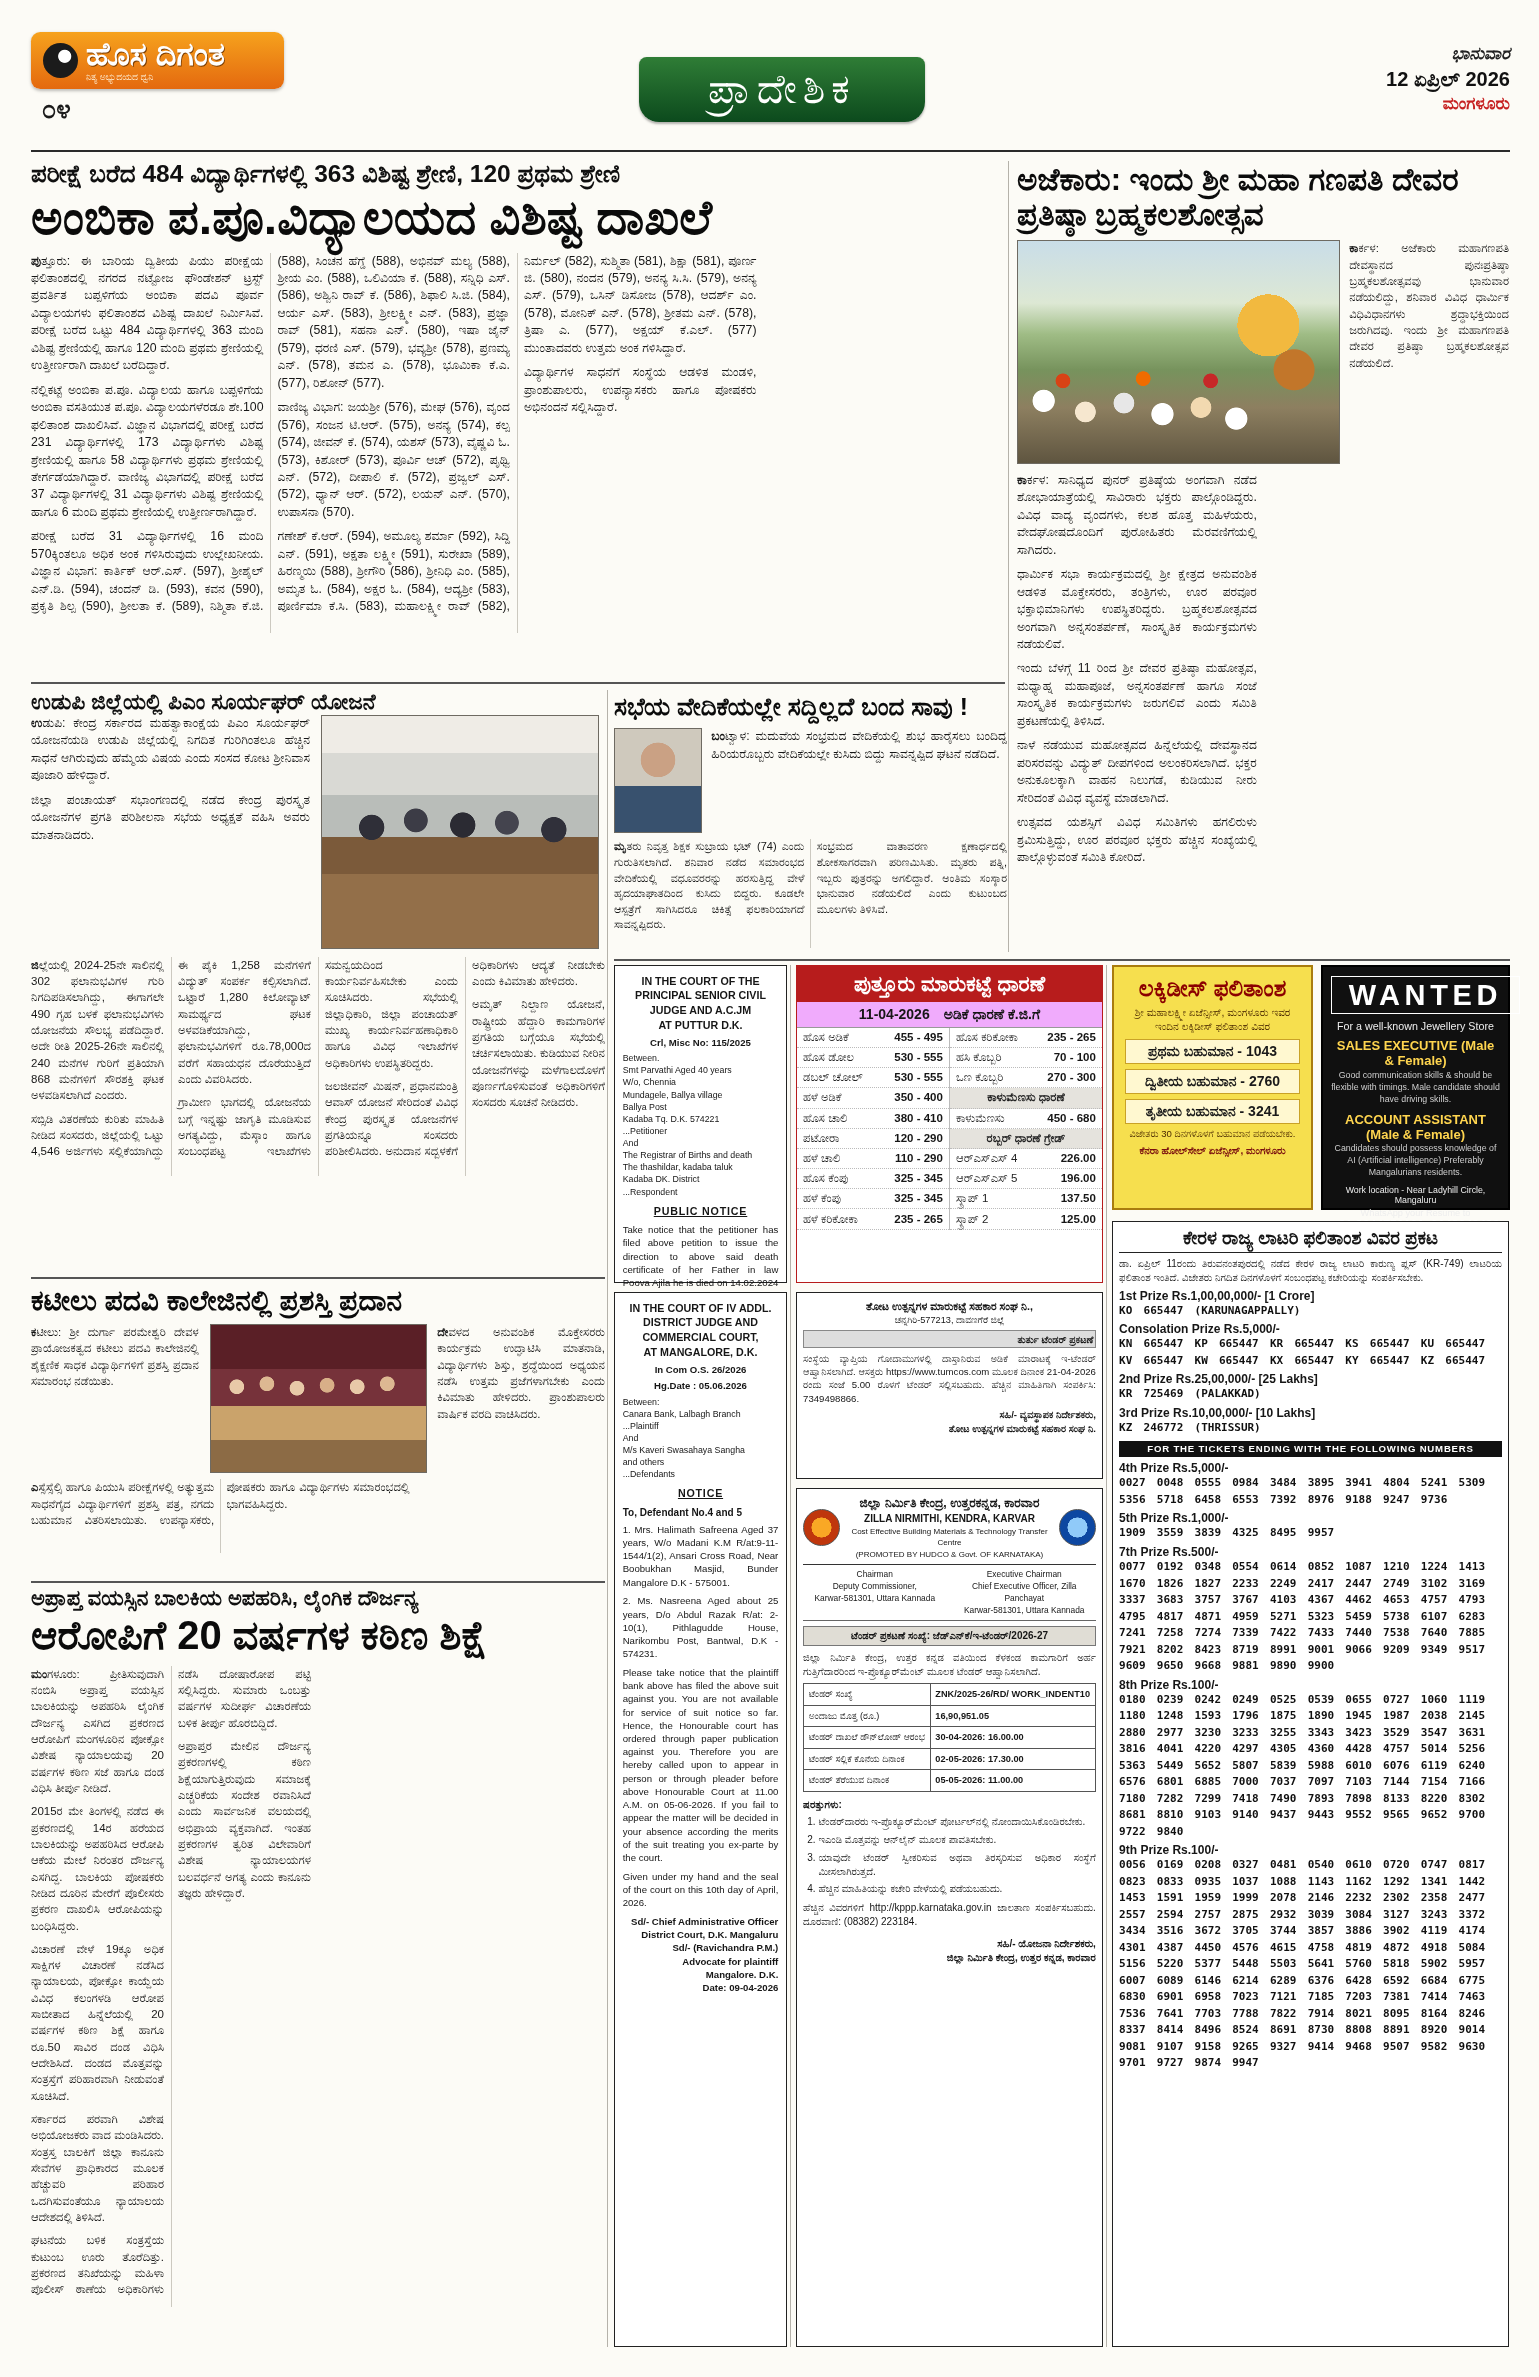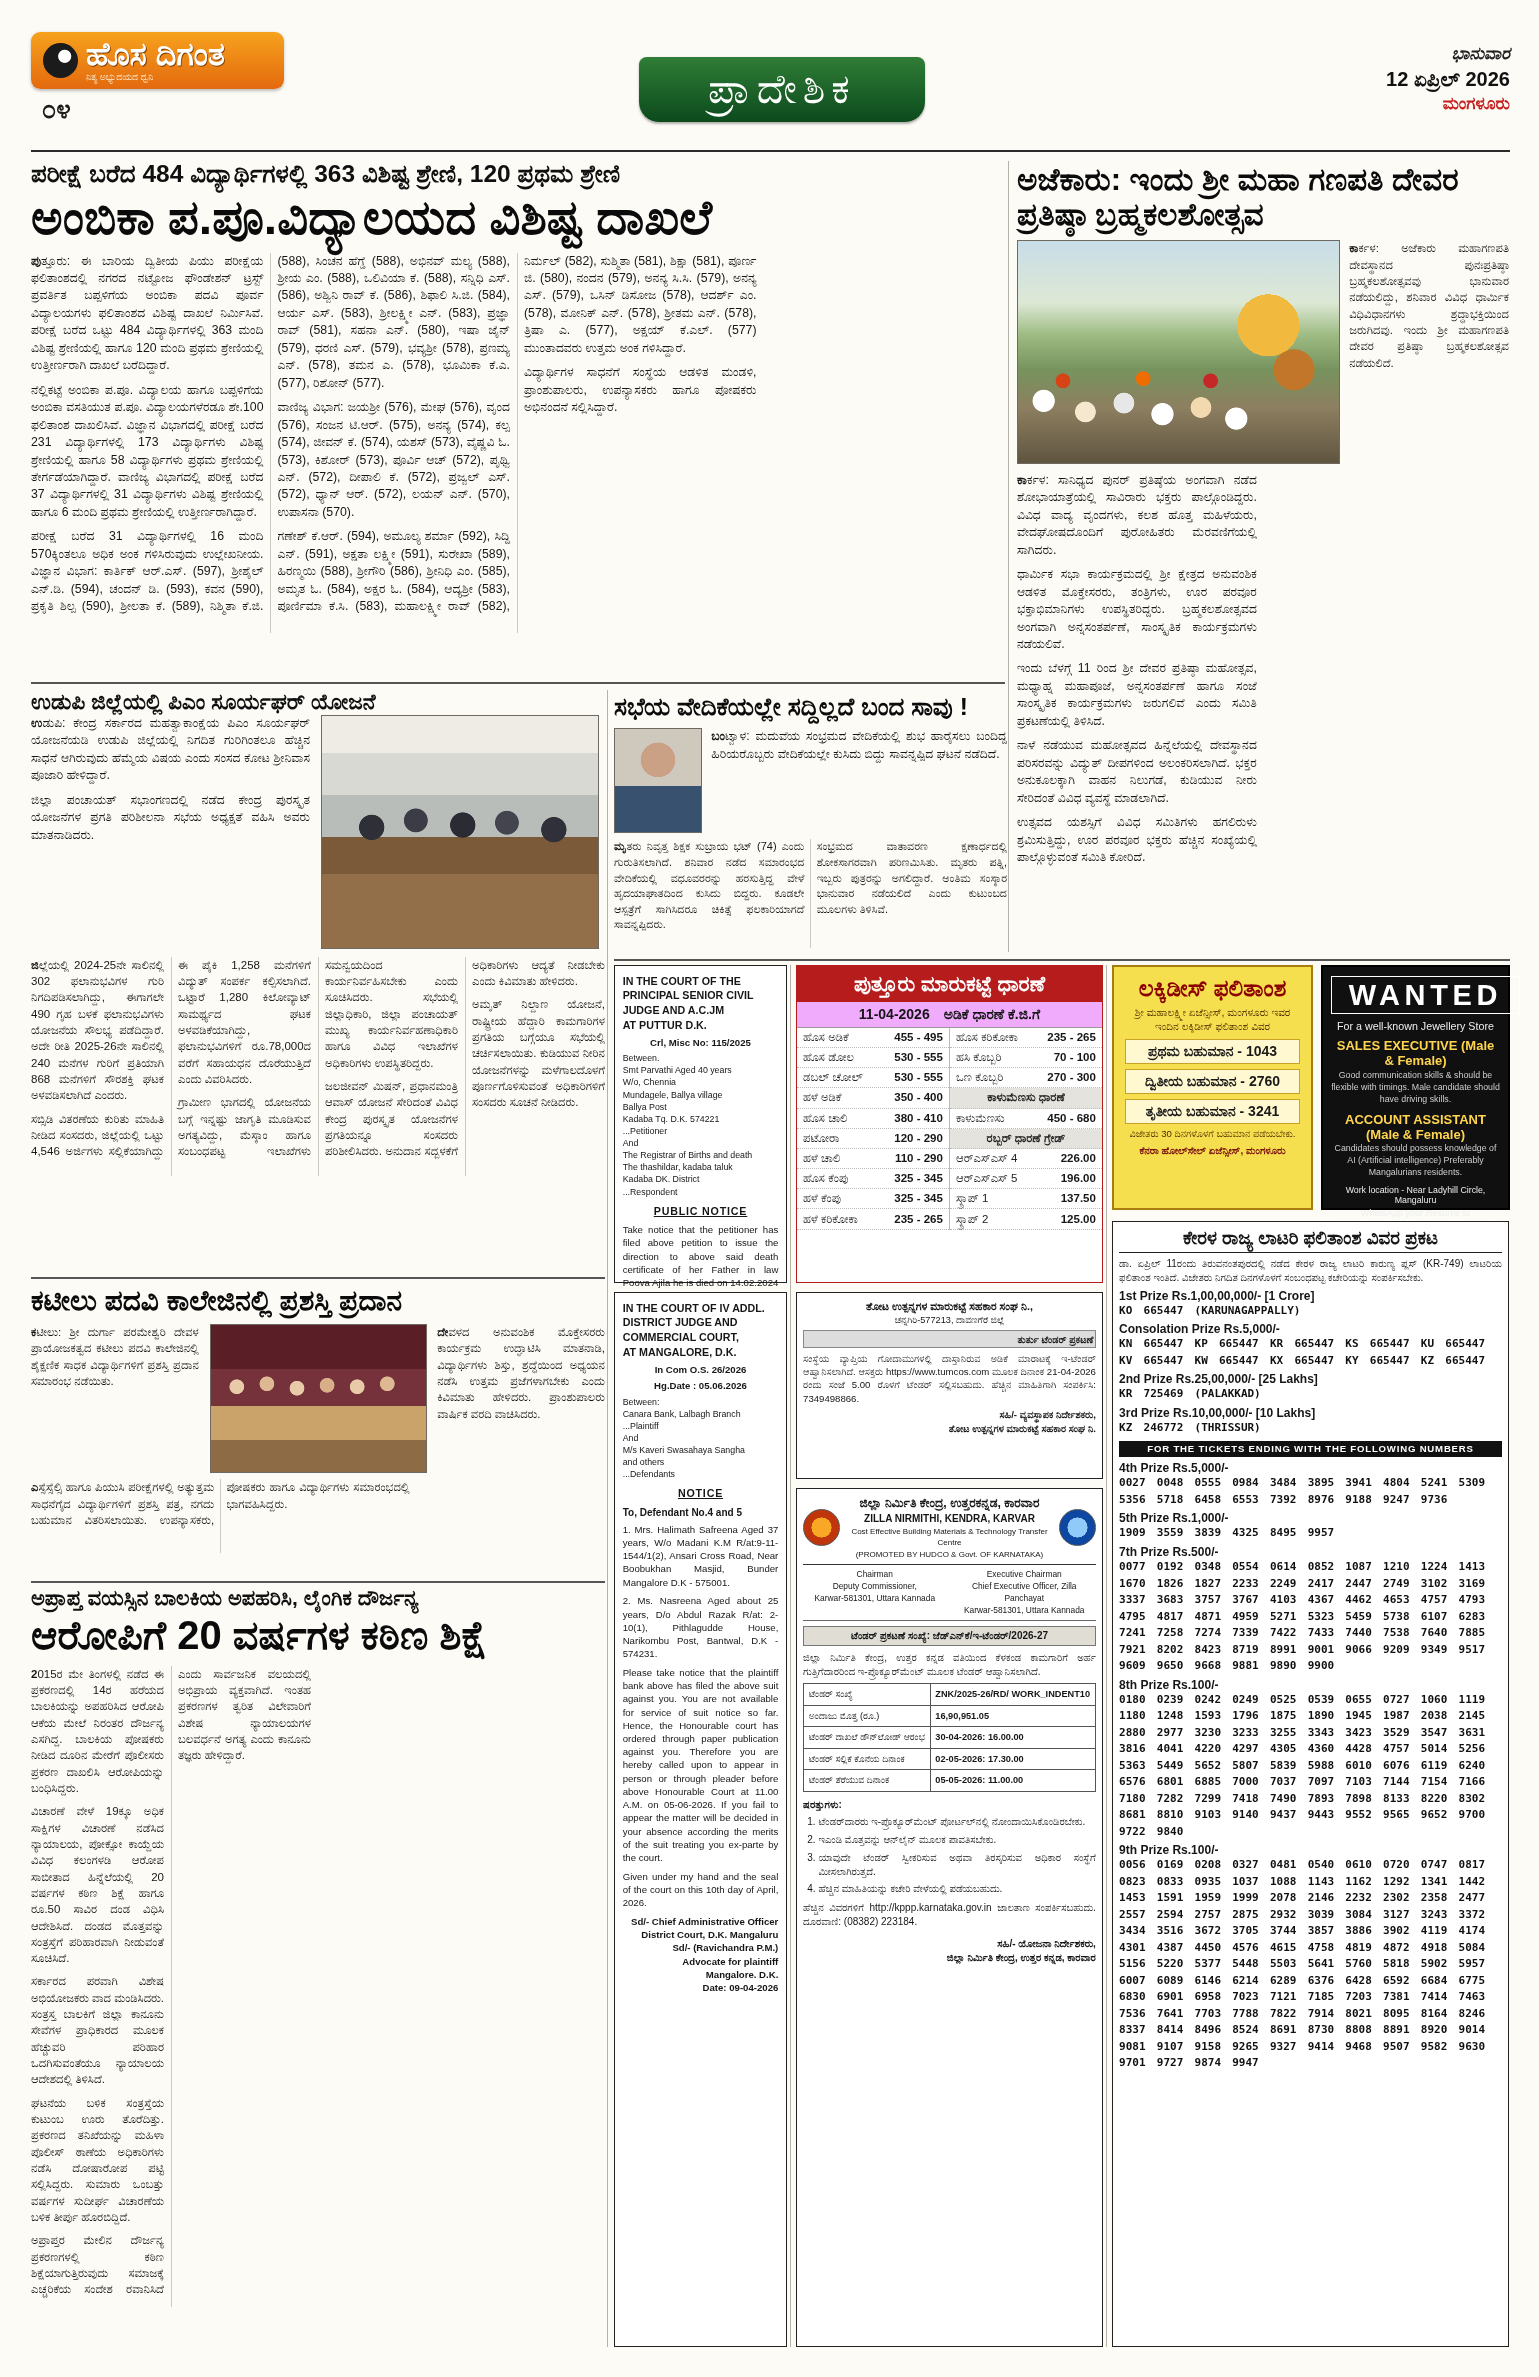--- a/index.html
+++ b/index.html
@@ -86,21 +86,21 @@
     radial-gradient(circle at 26% 40%,#ddb892 0 7px,rgba(0,0,0,0) 7.7px),
     radial-gradient(circle at 40% 43%,#e8c9a8 0 7px,rgba(0,0,0,0) 7.7px),
     radial-gradient(circle at 54% 41%,#d8af88 0 7px,rgba(0,0,0,0) 7.7px),
     radial-gradient(circle at 68% 42%,#e8c9a8 0 7px,rgba(0,0,0,0) 7.7px),
     radial-gradient(circle at 82% 40%,#ddb892 0 7px,rgba(0,0,0,0) 7.7px),
     linear-gradient(180deg,#5a1f26 0 30%,#76323a 30% 55%,#caa36b 55% 78%,#8c6b45 78% 100%);}
   .kt-cell{flex:1;height:147px;}
 
   
   .court{border:1.5px solid #222;background:#fff;padding:7.7px 7.7px;font-size:9.6px;line-height:1.38;}
-  .court .chead{text-align:left;font-weight:800;font-size:10.7px;white-space:pre-line;}
+  .court .chead{text-align:center;font-weight:800;font-size:10.7px;white-space:pre-line;}
   .court .ccase{text-align:center;font-weight:700;margin:3.1px 0;}
   .court .cparties{white-space:pre-line;margin:3.1px 0;}
   .court .ctitle{text-align:center;font-weight:800;letter-spacing:0.8px;text-decoration:underline;margin:6.1px 0 4.6px;font-size:10.7px;}
   .court p{margin:0 0 5.4px;text-align:justify;}
   .court .csign{white-space:pre-line;text-align:right;font-weight:700;margin-top:4.6px;}
 
   
   .market{border:1.5px solid #b71c1c;background:#fff;}
   .mhead{background:#b71c1c;color:#fff;text-align:center;font-weight:800;font-size:21px;padding:6.1px 3.1px;}
   .msub{display:flex;justify-content:center;gap:14px;background:#f0abfc;border-bottom:0.8px solid #999;
@@ -575,20 +575,21 @@
       </ol>
     <p class="n-note">ಹೆಚ್ಚಿನ ವಿವರಗಳಿಗೆ http://kppp.karnataka.gov.in ಜಾಲತಾಣ ಸಂಪರ್ಕಿಸಬಹುದು. ದೂರವಾಣಿ: (08382) 223184.</p>
     <div class="n-sign">ಸಹಿ/- ಯೋಜನಾ ನಿರ್ದೇಶಕರು,
 ಜಿಲ್ಲಾ ನಿರ್ಮಿತಿ ಕೇಂದ್ರ, ಉತ್ತರ ಕನ್ನಡ, ಕಾರವಾರ</div>
   </aside>
 
   <section class="block" style="left:31px;top:1586px;width:574px;height:761px">
     <div class="kicker" style="font-size:21px">ಅಪ್ರಾಪ್ತ ವಯಸ್ಸಿನ ಬಾಲಕಿಯ ಅಪಹರಿಸಿ, ಲೈಂಗಿಕ ದೌರ್ಜನ್ಯ</div>
     <h2 class="headline h-pn">ಆರೋಪಿಗೆ 20 ವರ್ಷಗಳ ಕಠಿಣ ಶಿಕ್ಷೆ</h2>
     <div class="body cols4" style="height:641px">
+        <p style="font-size:11.5px">ಮಂಗಳೂರು: ಪ್ರೀತಿಸುವುದಾಗಿ ನಂಬಿಸಿ ಅಪ್ರಾಪ್ತ ವಯಸ್ಸಿನ ಬಾಲಕಿಯನ್ನು ಅಪಹರಿಸಿ ಲೈಂಗಿಕ ದೌರ್ಜನ್ಯ ಎಸಗಿದ ಪ್ರಕರಣದ ಆರೋಪಿಗೆ ಮಂಗಳೂರಿನ ಪೋಕ್ಸೋ ವಿಶೇಷ ನ್ಯಾಯಾಲಯವು 20 ವರ್ಷಗಳ ಕಠಿಣ ಸಜೆ ಹಾಗೂ ದಂಡ ವಿಧಿಸಿ ತೀರ್ಪು ನೀಡಿದೆ.</p>
         <p style="font-size:11.5px">2015ರ ಮೇ ತಿಂಗಳಲ್ಲಿ ನಡೆದ ಈ ಪ್ರಕರಣದಲ್ಲಿ 14ರ ಹರೆಯದ ಬಾಲಕಿಯನ್ನು ಅಪಹರಿಸಿದ ಆರೋಪಿ ಆಕೆಯ ಮೇಲೆ ನಿರಂತರ ದೌರ್ಜನ್ಯ ಎಸಗಿದ್ದ. ಬಾಲಕಿಯ ಪೋಷಕರು ನೀಡಿದ ದೂರಿನ ಮೇರೆಗೆ ಪೊಲೀಸರು ಪ್ರಕರಣ ದಾಖಲಿಸಿ ಆರೋಪಿಯನ್ನು ಬಂಧಿಸಿದ್ದರು.</p>
         <p style="font-size:11.5px">ವಿಚಾರಣೆ ವೇಳೆ 19ಕ್ಕೂ ಅಧಿಕ ಸಾಕ್ಷಿಗಳ ವಿಚಾರಣೆ ನಡೆಸಿದ ನ್ಯಾಯಾಲಯ, ಪೋಕ್ಸೋ ಕಾಯ್ದೆಯ ವಿವಿಧ ಕಲಂಗಳಡಿ ಆರೋಪ ಸಾಬೀತಾದ ಹಿನ್ನೆಲೆಯಲ್ಲಿ 20 ವರ್ಷಗಳ ಕಠಿಣ ಶಿಕ್ಷೆ ಹಾಗೂ ರೂ.50 ಸಾವಿರ ದಂಡ ವಿಧಿಸಿ ಆದೇಶಿಸಿದೆ. ದಂಡದ ಮೊತ್ತವನ್ನು ಸಂತ್ರಸ್ತೆಗೆ ಪರಿಹಾರವಾಗಿ ನೀಡುವಂತೆ ಸೂಚಿಸಿದೆ.</p>
         <p style="font-size:11.5px">ಸರ್ಕಾರದ ಪರವಾಗಿ ವಿಶೇಷ ಅಭಿಯೋಜಕರು ವಾದ ಮಂಡಿಸಿದರು. ಸಂತ್ರಸ್ತ ಬಾಲಕಿಗೆ ಜಿಲ್ಲಾ ಕಾನೂನು ಸೇವೆಗಳ ಪ್ರಾಧಿಕಾರದ ಮೂಲಕ ಹೆಚ್ಚುವರಿ ಪರಿಹಾರ ಒದಗಿಸುವಂತೆಯೂ ನ್ಯಾಯಾಲಯ ಆದೇಶದಲ್ಲಿ ತಿಳಿಸಿದೆ.</p>
         <p style="font-size:11.5px">ಘಟನೆಯ ಬಳಿಕ ಸಂತ್ರಸ್ತೆಯ ಕುಟುಂಬ ಊರು ತೊರೆದಿತ್ತು. ಪ್ರಕರಣದ ತನಿಖೆಯನ್ನು ಮಹಿಳಾ ಪೊಲೀಸ್ ಠಾಣೆಯ ಅಧಿಕಾರಿಗಳು ನಡೆಸಿ ದೋಷಾರೋಪ ಪಟ್ಟಿ ಸಲ್ಲಿಸಿದ್ದರು. ಸುಮಾರು ಒಂಬತ್ತು ವರ್ಷಗಳ ಸುದೀರ್ಘ ವಿಚಾರಣೆಯ ಬಳಿಕ ತೀರ್ಪು ಹೊರಬಿದ್ದಿದೆ.</p>
         <p style="font-size:11.5px">ಅಪ್ರಾಪ್ತರ ಮೇಲಿನ ದೌರ್ಜನ್ಯ ಪ್ರಕರಣಗಳಲ್ಲಿ ಕಠಿಣ ಶಿಕ್ಷೆಯಾಗುತ್ತಿರುವುದು ಸಮಾಜಕ್ಕೆ ಎಚ್ಚರಿಕೆಯ ಸಂದೇಶ ರವಾನಿಸಿದೆ ಎಂದು ಸಾರ್ವಜನಿಕ ವಲಯದಲ್ಲಿ ಅಭಿಪ್ರಾಯ ವ್ಯಕ್ತವಾಗಿದೆ. ಇಂತಹ ಪ್ರಕರಣಗಳ ತ್ವರಿತ ವಿಲೇವಾರಿಗೆ ವಿಶೇಷ ನ್ಯಾಯಾಲಯಗಳ ಬಲವರ್ಧನೆ ಅಗತ್ಯ ಎಂದು ಕಾನೂನು ತಜ್ಞರು ಹೇಳಿದ್ದಾರೆ.</p>
       </div>
   </section>
 
 </div>
 

